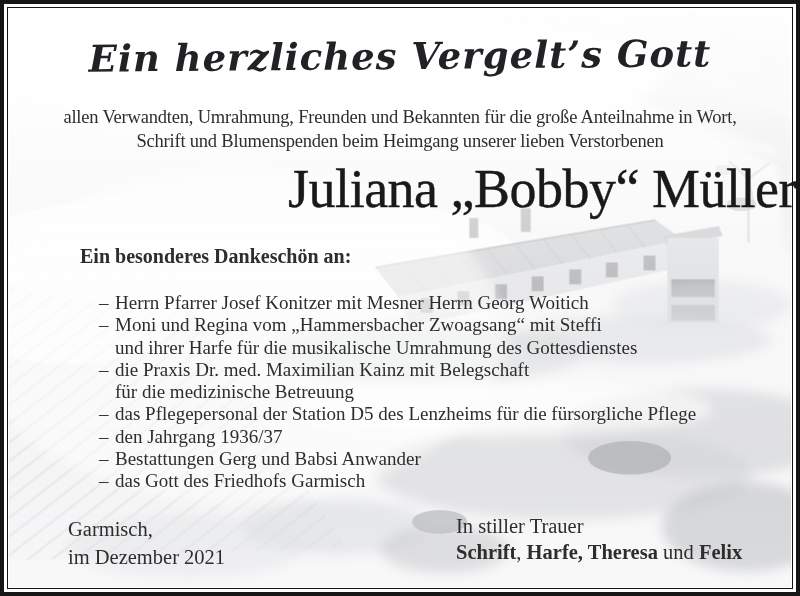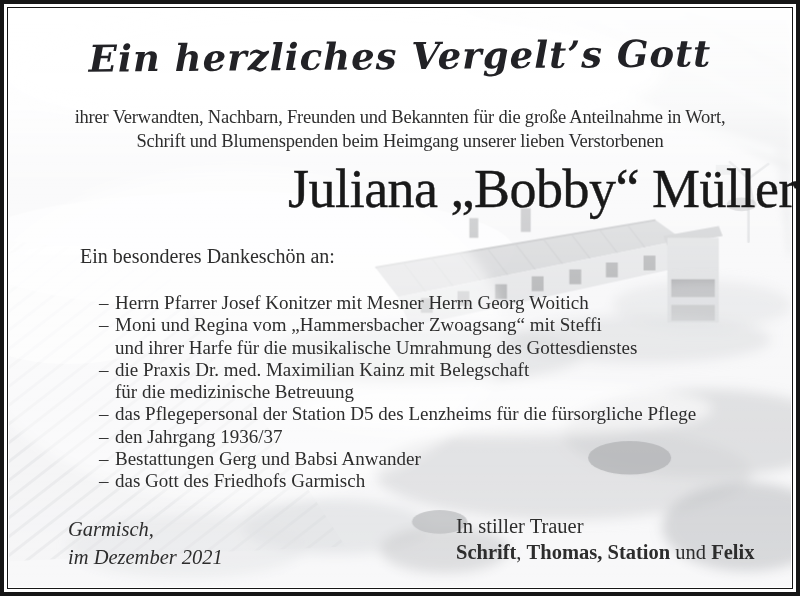--- a/index.html
+++ b/index.html
@@ -58,32 +58,33 @@
     position:absolute; top:155px; left:0; right:0;
     text-align:right;
     font-size:54px; line-height:60px;
     color:var(--name-text);
     letter-spacing:-0.5px;
     -webkit-text-stroke:0.4px var(--name-text);
   }
   .thanks-heading{
     position:absolute; top:241px; left:76px;
     font-size:20px;
+    font-weight:bold;
   }
   .thanks-list{
     position:absolute; top:288px; left:95px; right:20px;
     margin:0; padding:0; list-style:none;
     font-size:19px; line-height:22.3px;
     white-space:nowrap;
   }
   .thanks-list li{display:flex;}
   .thanks-list .dash{width:16px; flex:0 0 16px;}
   .footer-left{
     position:absolute; left:64px; top:511px;
-    font-size:20.5px; line-height:28px;font-style:italic;
+    font-size:20.5px; line-height:28px;
   }
   .footer-right{
     position:absolute; left:452px; top:509px;
     font-size:20.5px; line-height:26px;
   }
   .footer-right .bold, .bold{font-weight:bold;}
 </style>
 </head>
 <body>
 
@@ -184,21 +185,21 @@
     </svg>
   </div>
 
   <div class="inner-line"></div>
 
   <div class="content">
 
     <div class="headline">Ein herzliches Vergelt’s Gott</div>
 
     <div class="intro">
-      <div>ihrer Verwandten, Nachbarn, Freunden und Bekannten für die große Anteilnahme in Wort,</div>
+      <div>allen Verwandten, Umrahmung, Freunden und Bekannten für die große Anteilnahme in Wort,</div>
       <div>Schrift und Blumenspenden beim Heimgang unserer lieben Verstorbenen</div>
     </div>
 
     <div class="name">Juliana „Bobby“ Müller</div>
 
     <div class="thanks-heading">Ein besonderes Dankeschön an:</div>
 
     <ul class="thanks-list" id="thanks-list">
         <li>
           <span class="dash">–</span>
@@ -230,17 +231,17 @@
         </li>
       </ul>
 
     <div class="footer-left">
       <div>Garmisch,</div>
       <div>im Dezember 2021</div>
     </div>
 
     <div class="footer-right">
       <div>In stiller Trauer</div>
-      <div id="mourners-line"><span class="bold">Schrift</span><span>, </span><span class="bold">Thomas, Station</span><span> und </span><span class="bold">Felix</span></div>
+      <div id="mourners-line"><span class="bold">Schrift</span><span>, </span><span class="bold">Harfe, Theresa</span><span> und </span><span class="bold">Felix</span></div>
     </div>
 
   </div>
 </div>
 
 </body></html>

